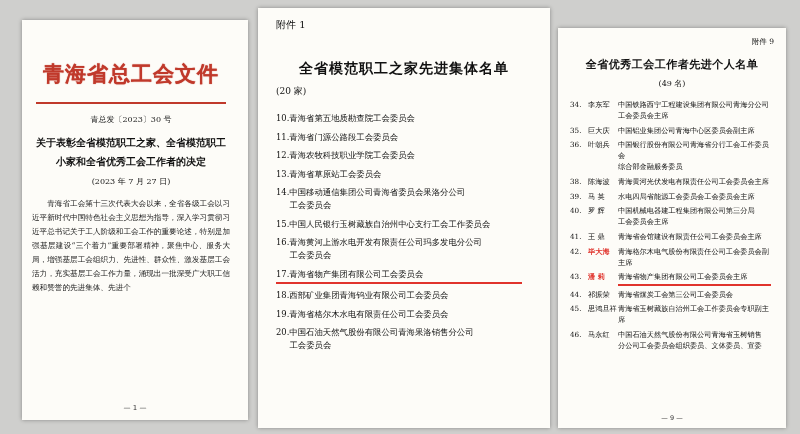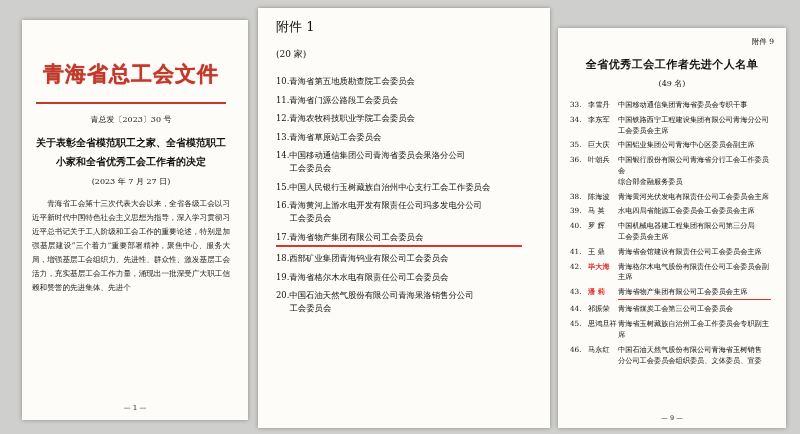--- a/index.html
+++ b/index.html
@@ -56,22 +56,22 @@
   .left-body p{margin:0 0 3px 0;text-indent:2em;}
   .page-no{
     position:absolute;bottom:8px;left:0;right:0;text-align:center;
     font-size:7px;color:#333;
   }
 
   
   #doc-mid{left:258px;top:8px;width:292px;height:420px;}
   .mid-inner{padding:10px 18px 0 18px;height:100%;box-sizing:border-box;position:relative;}
   .attach-label{
-    font-size:13px;color:#111;font-family:"DejaVu Serif","Liberation Serif",serif;
-    margin-bottom:12px;
+    font-size:10px;color:#111;font-family:"DejaVu Serif","Liberation Serif",serif;
+    margin-bottom:28px;
   }
   .mid-title{
     text-align:center;font-size:14px;font-weight:bold;color:#111;
     font-family:"DejaVu Serif","Liberation Serif",serif;
     letter-spacing:1px;
   }
   .mid-sub{
     text-align:left;font-size:9px;color:#111;margin-top:7px;margin-bottom:14px;
     font-family:"DejaVu Serif","Liberation Serif",serif;
   }
@@ -128,20 +128,21 @@
       <div class="left-body">
         <p>青海省工会第十三次代表大会以来，全省各级工会以习近平新时代中国特色社会主义思想为指导，深入学习贯彻习近平总书记关于工人阶级和工会工作的重要论述，特别是加强基层建设“三个着力”重要部署精神，聚焦中心、服务大局，增强基层工会组织力、先进性、群众性、激发基层工会活力，充实基层工会工作力量，涌现出一批深受广大职工信赖和赞誉的先进集体、先进个</p>
       </div>
       <div class="page-no">— 1 —</div>
     </div>
   </div>
 
   <div class="paper" id="doc-mid">
     <div class="mid-inner">
       <div class="attach-label">附件 1</div>
+      <div class="mid-title">全省模范职工之家先进集体名单</div>
       <div class="mid-sub">(20 家)</div>
       <div class="list" id="mid-list">
           <div class="list-item"><span>10.青海省第五地质勘查院工会委员会</span></div>
           <div class="list-item"><span>11.青海省门源公路段工会委员会</span></div>
           <div class="list-item"><span>12.青海农牧科技职业学院工会委员会</span></div>
           <div class="list-item"><span>13.青海省草原站工会委员会</span></div>
           <div class="list-item"><span>14.中国移动通信集团公司青海省委员会果洛分公司</span><span class="l2">工会委员会</span></div>
           <div class="list-item"><span>15.中国人民银行玉树藏族自治州中心支行工会工作委员会</span></div>
           <div class="list-item"><span>16.青海黄河上游水电开发有限责任公司玛多发电分公司</span><span class="l2">工会委员会</span></div>
           <div class="list-item highlight"><span>17.青海省物产集团有限公司工会委员会</span><span class="uline"></span></div>
@@ -152,25 +153,20 @@
     </div>
   </div>
 
   <div class="paper" id="doc-right">
     <div class="right-inner">
       <div class="attach-label-r">附件 9</div>
       <div class="right-title">全省优秀工会工作者先进个人名单</div>
       <div class="right-sub">(49 名)</div>
       <div class="rlist" id="right-list">
           <div class="rrow">
-            <div class="rnum">33.</div>
-            <div class="rname">李雪丹</div>
-            <div class="rdesc">中国移动通信集团青海省委员会专职干事</div>
-          </div>
-          <div class="rrow">
             <div class="rnum">34.</div>
             <div class="rname">李东军</div>
             <div class="rdesc">中国铁路西宁工程建设集团有限公司青海分公司<div>工会委员会主席</div></div>
           </div>
           <div class="rrow">
             <div class="rnum">35.</div>
             <div class="rname">巨大庆</div>
             <div class="rdesc">中国铝业集团公司青海中心区委员会副主席</div>
           </div>
           <div class="rrow">

